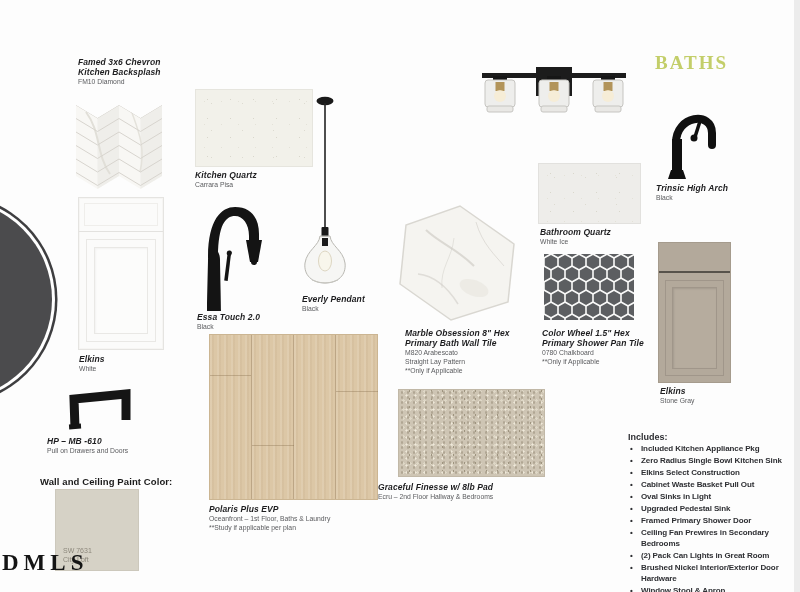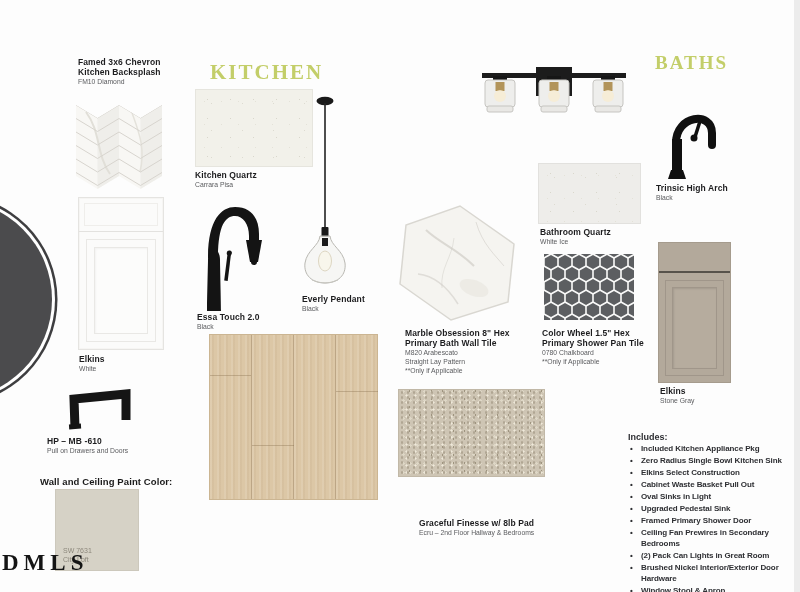--- a/index.html
+++ b/index.html
@@ -8,21 +8,21 @@
     position: relative; width: 800px; height: 592px;
     background: #fdfdfd; overflow: hidden;
     font-family: "Liberation Sans", sans-serif; color:#1d1d1f;
   }
   .abs { position:absolute; }
   .sec-title {
     position:absolute; font-family:"Liberation Serif", serif; font-weight:700;
     color:#c3ce69; letter-spacing:2px;
   }
   .lbl { position:absolute; }
-  .lbl .t { font-weight:700; font-size:8.5px; line-height:1.18; letter-spacing:.1px; white-space:pre-line; color:#1d1d1f; }
+  .lbl .t { font-weight:700; font-size:8.5px; line-height:1.18; letter-spacing:.1px; white-space:pre-line; color:#1d1d1f;font-style:italic; }
   .lbl .s { font-size:6.8px; line-height:1.3; color:#5a5b5e; margin-top:1px; white-space:pre-line; }
   .quartz {
     position:absolute; background-color:#f2f1ea;
     background-image:
       radial-gradient(circle, #d9d7cc 0 .8px, transparent 1px),
       radial-gradient(circle, #dddbd1 0 .7px, transparent .9px),
       radial-gradient(circle, #e4e2d8 0 .6px, transparent .8px);
     background-size: 23px 19px, 31px 27px, 17px 23px;
     border:1px solid #e6e5de;
   }
@@ -68,21 +68,20 @@
   .includes li::before { content:"\2022"; position:absolute; left:2px; top:0; }
   .right-edge { position:absolute; right:0; top:0; width:6px; height:592px; background:#ececec; }
 </style>
 </head>
 <body>
 
 <div class="board">
 
   <div class="circle" style="left:-147px; top:200px; width:199px; height:199px;"></div>
 
-  <div class="sec-title" style="left:210px; top:60px; font-size:21px;">KITCHEN</div>
   <div class="sec-title" style="left:655px; top:52px; font-size:19px;">BATHS</div>
 
   <div class="lbl" style="left:78px; top:57px;">
     <div class="t">Famed 3x6 Chevron
 Kitchen Backsplash</div>
     <div class="s">FM10 Diamond</div>
   </div>
   <svg class="abs" style="left:76px; top:92px;" width="86" height="98">
     <defs>
       <clipPath id="chevclip">
@@ -271,23 +270,28 @@
     </div>
   </div>
 
   <div class="watermark" style="left:2px; top:550px;">DMLS</div>
 
   <div class="wood" style="left:209px; top:334px; width:169px; height:166px;">
     <div class="seam" style="left:42px; top:110px; width:42px;"></div>
     <div class="seam" style="left:126px; top:56px; width:42px;"></div>
     <div class="seam" style="left:0; top:40px; width:41px;"></div>
   </div>
+  <div class="lbl" style="left:209px; top:504px;">
+    <div class="t">Polaris Plus EVP</div>
+    <div class="s">Oceanfront – 1st Floor, Baths &amp; Laundry
+**Study if applicable per plan</div>
+  </div>
 
   <div class="carpet" style="left:398px; top:389px; width:147px; height:88px;"></div>
-  <div class="lbl" style="left:419px; top:482px;margin-top:36px;">
+  <div class="lbl" style="left:378px; top:482px;">
     <div class="t">Graceful Finesse w/ 8lb Pad</div>
     <div class="s">Ecru – 2nd Floor Hallway &amp; Bedrooms</div>
   </div>
 
   <div class="includes" style="left:628px; top:432px;">
     <div class="inc-h">Includes:</div>
     <ul>
       <li>Included Kitchen Appliance Pkg</li>
       <li>Zero Radius Single Bowl Kitchen Sink</li>
       <li>Elkins Select Construction</li>

